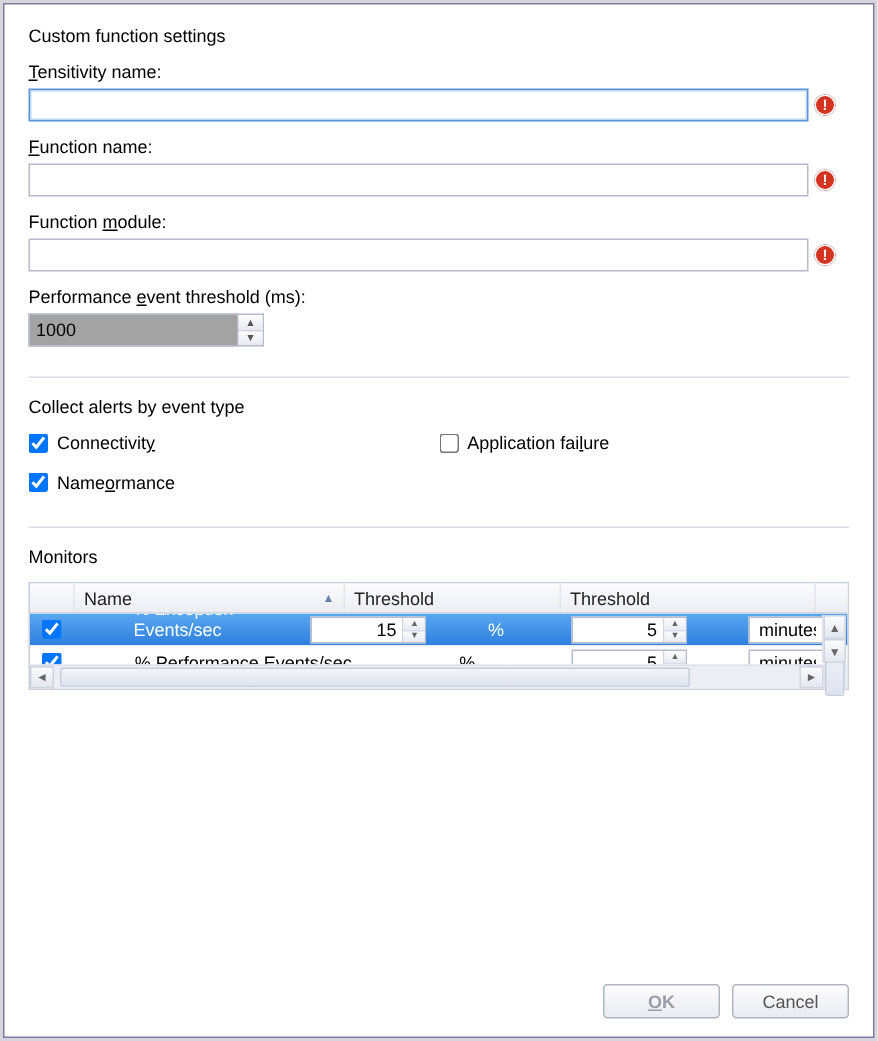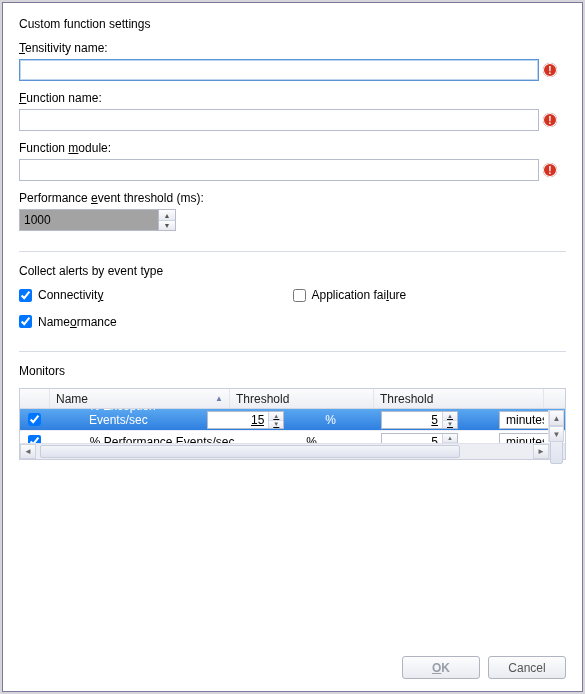--- a/index.html
+++ b/index.html
@@ -79,21 +79,21 @@
   .c-unit { width:24px; justify-content:center; }
   .c-int { width:100px; justify-content:flex-end; padding-right:0; }
   .c-intunit { width:70px; }
   .mini-spin {
     display:flex; align-items:stretch; height:18px; background:#fff; border:1px solid #b6bccc;
   }
   .mini-spin input { width:60px; border:none; text-align:right; padding:0 4px; font-size:12px; background:transparent; }
   .mini-spin .btns { display:flex; flex-direction:column; border-left:1px solid #cfd4e0; }
   .mini-spin .b { width:14px; height:8px; background:linear-gradient(#fbfcfe,#e8ebf2); font-size:6px; display:flex; align-items:center; justify-content:center; color:#666;}
   .mini-spin .b + .b { border-top:1px solid #d8dce7; }
-  .row.sel .mini-spin { background:#fff; color:#000;text-decoration:underline; }
+  .row.sel .mini-spin { background:#fff; color:#000; }
   .mini-select { height:18px; border:1px solid #b6bccc; background:#fff; font-size:12px; padding:0 2px; width:64px; }
 
   .vscroll { position:absolute; right:1px; top:21px; bottom:17px; width:16px; background:#edeef4; border-left:1px solid #dfe2eb; }
   .vscroll .arrow { height:16px; background:linear-gradient(#fbfcfe,#e3e6ee); border:1px solid #cfd4e0; display:flex; align-items:center; justify-content:center; font-size:8px; color:#666;}
   .vscroll .track { position:absolute; top:16px; bottom:16px; left:0; right:0; }
   .vscroll .thumb { position:absolute; left:1px; right:1px; top:4px; height:34px; background:linear-gradient(#f2f4f9,#dfe3ee); border:1px solid #c7cddd; border-radius:2px;}
   .vscroll .arrow.bottom { position:absolute; bottom:0; left:0; right:0; }
 
   .hscroll { height:16px; background:#edeef4; border-top:1px solid #dfe2eb; display:flex; align-items:stretch; }
   .hscroll .ha { width:16px; background:linear-gradient(#fbfcfe,#e3e6ee); border:1px solid #cfd4e0; display:flex; align-items:center; justify-content:center; font-size:8px; color:#666;}

